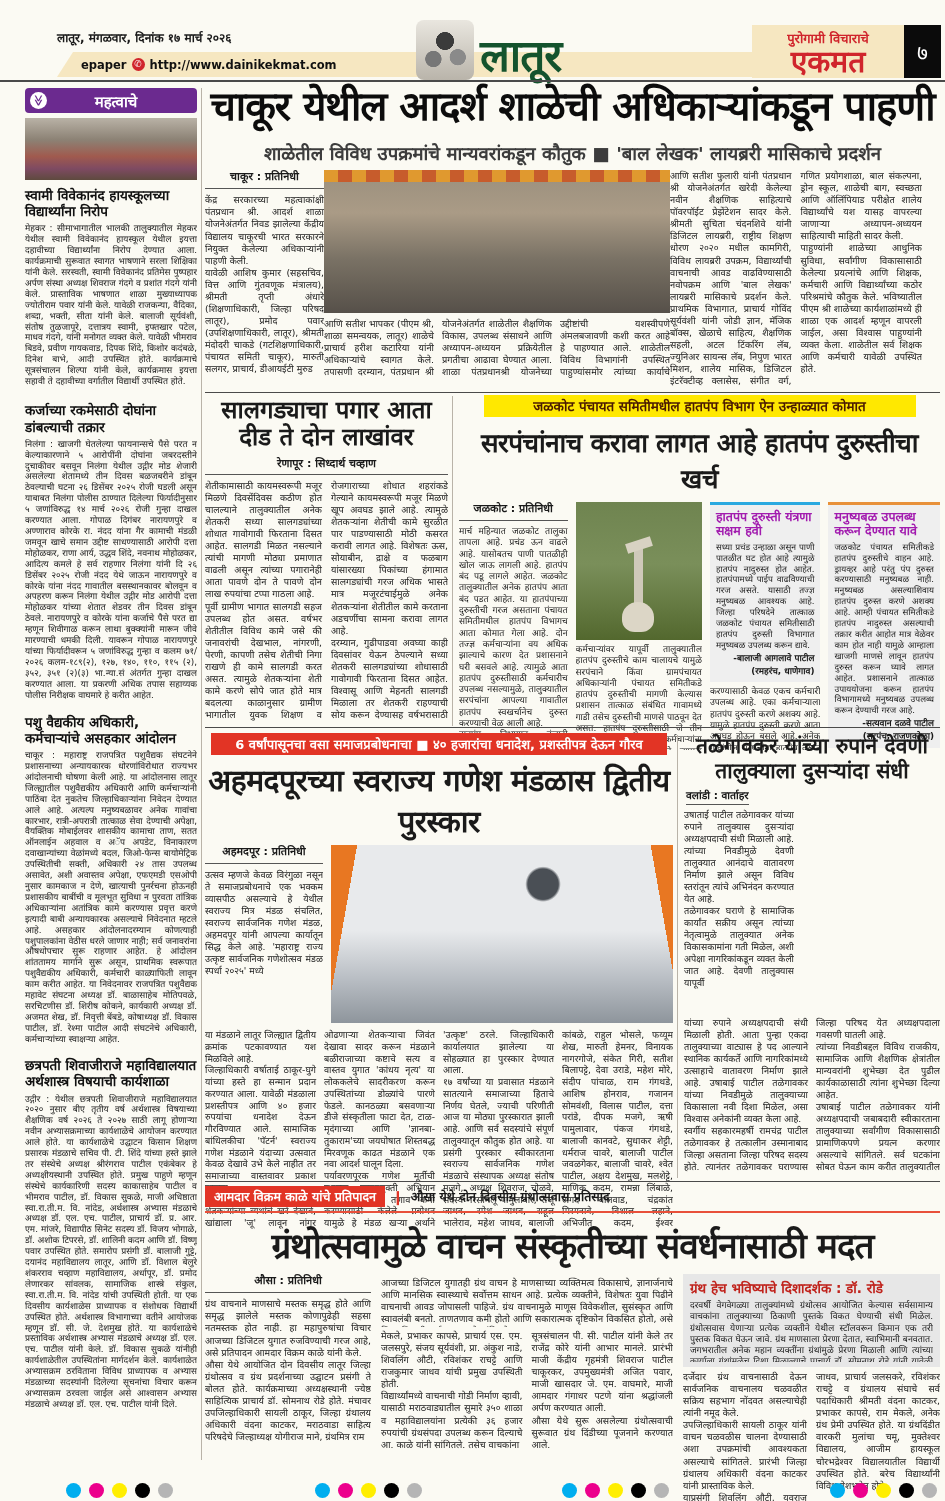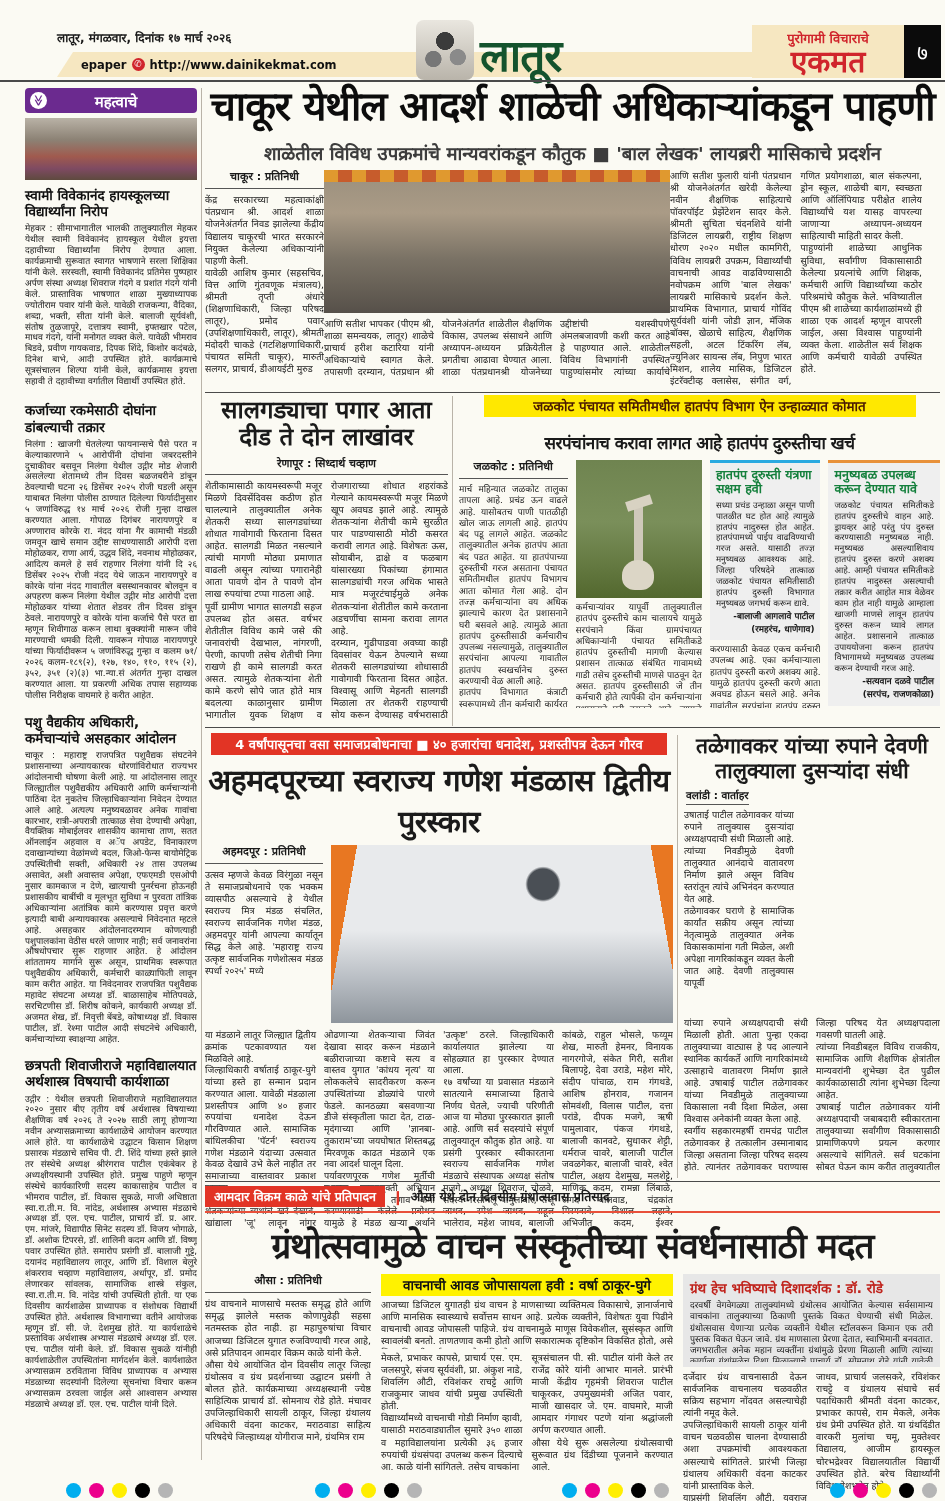--- a/index.html
+++ b/index.html
@@ -53,34 +53,34 @@
   
   .salary{left:205px;top:397px;width:243px;height:328px;}
   .salary-headline{font-size:24px;font-weight:bold;text-align:center;line-height:1.12;font-family:"DejaVu Serif",serif;}
   .salary-byline{margin-top:4px;}
   .salary-body{column-count:2;column-gap:9px;font-size:9.3px;line-height:1.3;height:246px;}
   .vr-mid{left:452px;top:396px;height:330px;}
 
   
   .handpump{left:459px;top:395px;width:481px;height:330px;}
   .kicker-yellow{margin:0 auto;width:432px;background:#ffe800;color:#4a1a00;font-weight:bold;font-size:13.5px;text-align:center;padding:2px 0;}
-  .hp-headline{font-size:17px;font-weight:bold;text-align:center;margin-top:14px;letter-spacing:-0.5px;font-family:"DejaVu Serif",serif;}
+  .hp-headline{font-size:26px;font-weight:bold;text-align:center;margin-top:7px;letter-spacing:-0.5px;font-family:"DejaVu Serif",serif;}
   .hp-content{display:flex;gap:8px;margin-top:6px;height:248px;}
   .hp-col{font-size:8.9px;line-height:1.27;}
   .hp-c1{width:110px;}
   .hp-cphoto{width:128px;}
   .pump-photo{height:138px;position:relative;background:linear-gradient(180deg,#6f8450 0%,#7a8f5a 45%,#53682e 100%);margin-bottom:4px;}
   .pump-pipe{position:absolute;left:58px;bottom:36px;width:9px;height:58px;background:#cfc9ba;}
   .pump-head{position:absolute;left:50px;bottom:90px;width:26px;height:10px;background:#d8d2c2;transform:rotate(-18deg);}
   .pump-pot{position:absolute;left:46px;bottom:8px;width:32px;height:30px;border-radius:50% 50% 40% 40%;background:#dcd6c6;}
   .hp-cq1{width:112px;} .hp-cq2{width:113px;}
   .quote-box{background:#efefef;padding:5px 6px;font-size:8.6px;line-height:1.27;margin-bottom:4px;}
   .qb-blue{border-top:3px solid #2aa9e0;}
   .qb-orange{border-top:3px solid #e8913a;}
-  .quote-title{font-size:12.5px;font-weight:bold;line-height:1.15;margin-bottom:3px;color:#15803d;}
+  .quote-title{font-size:12.5px;font-weight:bold;line-height:1.15;margin-bottom:3px;color:#a21caf;}
   .quote-sig{text-align:right;font-weight:bold;font-size:8.8px;margin-top:2px;}
 
   
   .ganesh{left:205px;top:733px;width:468px;}
   .kicker-red{margin:0 auto;width:456px;background:#e23425;color:#fff;font-weight:bold;font-size:13px;text-align:center;padding:2px 0;}
   .g-headline{font-size:30px;font-weight:bold;text-align:center;margin:4px 0;letter-spacing:-0.5px;font-family:"DejaVu Serif",serif;}
   .g-top{display:flex;gap:8px;height:178px;}
   .g-c1{width:118px;font-size:9.2px;line-height:1.3;}
   .g-photo{width:342px;height:178px;background:linear-gradient(100deg,#e87722 0 7%,rgba(0,0,0,0) 7%),linear-gradient(260deg,#e87722 0 6%,rgba(0,0,0,0) 6%),radial-gradient(circle at 62% 22%,#4a4f55 0 6%,rgba(0,0,0,0) 7%),linear-gradient(180deg,#e8eaec 0 48%,#b9bec4 75%,#8e959c 100%);}
   .g-body{margin-top:6px;column-count:4;column-gap:8px;font-size:9.2px;line-height:1.28;height:205px;}
@@ -206,41 +206,41 @@
       <div class="pump-photo">
         <div class="pump-pipe"></div>
         <div class="pump-head"></div>
         <div class="pump-pot"></div>
       </div>
       <div class="just pre">कर्मचाऱ्यांवर यापूर्वी तालुक्यातील हातपंप दुरुस्तीचे काम चालायचे यामुळे सरपंचाने किंवा ग्रामपंचायत अधिकाऱ्यांनी पंचायत समितीकडे हातपंप दुरुस्तीची मागणी केल्यास प्रशासन तात्काळ संबंधित गावामध्ये गाडी तसेच दुरुस्तीची माणसे पाठवून देत असत. हातपंप दुरुस्तीसाठी जे तीन कर्मचारी होते त्यापैकी दोन कर्मचाऱ्यांना प्रशासनाने घरी बसवले आहे. त्यामुळे आता हातपंप दुरुस्ती</div>
     </div>
     <div class="hp-col hp-cq1 ovh">
       <div class="quote-box qb-blue">
         <div class="quote-title">हातपंप दुरुस्ती यंत्रणा सक्षम हवी</div>
-        <div class="just">सध्या प्रचंड उन्हाळा असून पाणी पातळीत घट होत आहे त्यामुळे हातपंप नादुरुस्त होत आहेत. हातपंपामध्ये पाईप वाढविण्याची गरज असते. यासाठी तज्ज्ञ मनुष्यबळ आवश्यक आहे. जिल्हा परिषदेने तात्काळ जळकोट पंचायत समितीसाठी हातपंप दुरुस्ती विभागात मनुष्यबळ जगभर्ध करून द्यावे.</div>
+        <div class="just">सध्या प्रचंड उन्हाळा असून पाणी पातळीत घट होत आहे त्यामुळे हातपंप नादुरुस्त होत आहेत. हातपंपामध्ये पाईप वाढविण्याची गरज असते. यासाठी तज्ज्ञ मनुष्यबळ आवश्यक आहे. जिल्हा परिषदेने तात्काळ जळकोट पंचायत समितीसाठी हातपंप दुरुस्ती विभागात मनुष्यबळ उपलब्ध करून द्यावे.</div>
         <div class="quote-sig">-बालाजी आगलावे पाटील</div>
         <div class="quote-sig">(रमहरंच, धाणेगाव)</div>
       </div>
       <div class="just pre">करण्यासाठी केवळ एकच कर्मचारी उपलब्ध आहे. एका कर्मचाऱ्याला हातपंप दुरुस्ती करणे अशक्य आहे. यामुळे हातपंप दुरुस्ती करणे आता अवघड होऊन बसले आहे. अनेक गावांतील सरपंचांना हातपंप दुरुस्त करण्यासाठी तारेवरची कसरत करावी लागत आहे. हातपंप दुरुस्त</div>
     </div>
     <div class="hp-col hp-cq2 ovh">
       <div class="quote-box qb-orange">
         <div class="quote-title">मनुष्यबळ उपलब्ध करून देण्यात यावे</div>
         <div class="just">जळकोट पंचायत समितीकडे हातपंप दुरुस्तीचे वाहन आहे. ड्रायव्हर आहे परंतु पंप दुरुस्त करण्यासाठी मनुष्यबळ नाही. मनुष्यबळ असल्याशिवाय हातपंप दुरुस्त करणे अशक्य आहे. आम्ही पंचायत समितीकडे हातपंप नादुरुस्त असल्याची तक्रार करीत आहोत मात्र वेळेवर काम होत नाही यामुळे आम्हाला खाजगी माणसे लावून हातपंप दुरुस्त करून घ्यावे लागत आहेत. प्रशासनाने तात्काळ उपाययोजना करून हातपंप विभागामध्ये मनुष्यबळ उपलब्ध करून देण्याची गरज आहे.</div>
         <div class="quote-sig">-सत्यवान दळवे पाटील</div>
         <div class="quote-sig">(सरपंच, राजणकोळा)</div>
       </div>
 
     </div>
   </div>
 </div>
 <div class="rule rule-b"></div>
 
 <div class="abs ganesh">
-  <div class="kicker-red">4 वर्षांपासूनचा वसा समाजप्रबोधनाचा ■ ४० हजारांचा धनादेश, प्रशस्तीपत्र देऊन गौरव</div>
+  <div class="kicker-red">6 वर्षांपासूनचा वसा समाजप्रबोधनाचा ■ ४० हजारांचा धनादेश, प्रशस्तीपत्र देऊन गौरव</div>
   <div class="g-headline">अहमदपूरच्या स्वराज्य गणेश मंडळास द्वितीय पुरस्कार</div>
   <div class="g-top">
     <div class="g-c1 ovh">
       <div class="byline">अहमदपूर : प्रतिनिधी</div>
       <div class="just pre">उत्सव म्हणजे केवळ विरंगुळा नसून ते समाजप्रबोधनाचे एक भक्कम व्यासपीठ असल्याचे हे येथील स्वराज्य मित्र मंडळ संचलित, स्वराज्य सार्वजनिक गणेश मंडळ, अहमदपूर यांनी आपल्या कार्यातून सिद्ध केले आहे. 'महाराष्ट्र राज्य उत्कृष्ट सार्वजनिक गणेशोत्सव मंडळ स्पर्धा २०२५' मध्ये</div>
     </div>
     <div class="g-photo"></div>
   </div>
   <div class="g-body just ovh pre">या मंडळाने लातूर जिल्ह्यात द्वितीय क्रमांक पटकावण्यात यश मिळविले आहे.
 जिल्हाधिकारी वर्षाताई ठाकूर-घुगे यांच्या हस्ते हा सन्मान प्रदान करण्यात आला. यावेळी मंडळाला प्रशस्तीपत्र आणि ४० हजार रुपयांचा धनादेश देऊन गौरविण्यात आले. सामाजिक बांधिलकीचा 'पॅटर्न' स्वराज्य गणेश मंडळाने यंदाच्या उत्सवात केवळ देखावे उभे केले नाहीत तर समाजाच्या वास्तवावर प्रकाश टाकला.
@@ -272,21 +272,20 @@
   </div>
   <div class="gr-rule"></div>
   <div class="gr-headline">ग्रंथोत्सवामुळे वाचन संस्कृतीच्या संवर्धनासाठी मदत</div>
   <div class="gr-content">
     <div class="gr-colA ovh">
       <div class="byline">औसा : प्रतिनिधी</div>
       <div class="just pre">ग्रंथ वाचनाने माणसाचे मस्तक समृद्ध होते आणि समृद्ध झालेले मस्तक कोणापुढेही सहसा नतमस्तक होत नाही. हा महापुरुषांचा विचार आजच्या डिजिटल युगात रुजविण्याची गरज आहे, असे प्रतिपादन आमदार विक्रम काळे यांनी केले.
 औसा येथे आयोजित दोन दिवसीय लातूर जिल्हा ग्रंथोत्सव व ग्रंथ प्रदर्शनाच्या उद्घाटन प्रसंगी ते बोलत होते. कार्यक्रमाच्या अध्यक्षस्थानी ज्येष्ठ साहित्यिक प्राचार्य डॉ. सोमनाथ रोडे होते. मंचावर उपजिल्हाधिकारी सायली ठाकूर, जिल्हा ग्रंथालय अधिकारी वंदना काटकर, मराठवाडा साहित्य परिषदेचे जिल्हाध्यक्ष योगीराज माने, ग्रंथमित्र राम</div>
     </div>
     <div class="gr-groupB">
-      <div class="yellow-head">वाचनाची आवड जोपासायला हवी : वर्षा ठाकूर-घुगे</div>
       <div class="yellow-text just">आजच्या डिजिटल युगातही ग्रंथ वाचन हे माणसाच्या व्यक्तिमत्व विकासाचे, ज्ञानार्जनाचे आणि मानसिक स्वास्थ्याचे सर्वोत्तम साधन आहे. प्रत्येक व्यक्तीने, विशेषतः युवा पिढीने वाचनाची आवड जोपासली पाहिजे. ग्रंथ वाचनामुळे माणूस विवेकशील, सुसंस्कृत आणि स्वावलंबी बनतो. ताणतणाव कमी होतो आणि सकारात्मक दृष्टिकोन विकसित होतो, असे जिल्हाधिकारी वर्षा ठाकूर-घुगे सांगितले.</div>
       <div class="gr-colsB just ovh pre">मेकले, प्रभाकर कापसे, प्राचार्य एस. एम. जलसपुरे, संजय सूर्यवंशी, प्रा. अंकुश नाडे, शिवलिंग औटी, रविशंकर राचट्टे आणि राजकुमार जाधव यांची प्रमुख उपस्थिती होती.
 विद्यार्थ्यांमध्ये वाचनाची गोडी निर्माण व्हावी, यासाठी मराठवाड्यातील सुमारे ३५० शाळा व महाविद्यालयांना प्रत्येकी ३६ हजार रुपयांची ग्रंथसंपदा उपलब्ध करून दिल्याचे आ. काळे यांनी सांगितले. तसेच वाचकांना
 सूत्रसंचालन पी. सी. पाटील यांनी केले तर राजेंद्र कोरे यांनी आभार मानले. प्रारंभी माजी केंद्रीय गृहमंत्री शिवराज पाटील चाकूरकर, उपमुख्यमंत्री अजित पवार, माजी खासदार जे. एम. वाघमारे, माजी आमदार गंगाधर पटणे यांना श्रद्धांजली अर्पण करण्यात आली.
 औसा येथे सुरू असलेल्या ग्रंथोत्सवाची सुरूवात ग्रंथ दिंडीच्या पूजनाने करण्यात आले.</div>
     </div>
     <div class="gr-groupC">
       <div class="gray-box">
         <div class="gray-head">ग्रंथ हेच भविष्याचे दिशादर्शक : डॉ. रोडे</div>
         <div class="gray-text just">दरवर्षी वेगवेगळ्या तालुक्यांमध्ये ग्रंथोत्सव आयोजित केल्यास सर्वसामान्य वाचकांना तालुक्याच्या ठिकाणी पुस्तके विकत घेण्याची संधी मिळेल. ग्रंथोत्सवास येणाऱ्या प्रत्येक व्यक्तीने येथील स्टॉलवरून किमान एक तरी पुस्तक विकत घेऊन जावे. ग्रंथ माणसाला प्रेरणा देतात, स्वाभिमानी बनवतात. जगभरातील अनेक महान व्यक्तींना ग्रंथांमुळे प्रेरणा मिळाली आणि त्यांच्या कार्याला ग्रंथांमुळेच दिशा मिळाल्याचे प्राचार्य डॉ. सोमनाथ रोडे यांनी यावेळी केले.</div>

